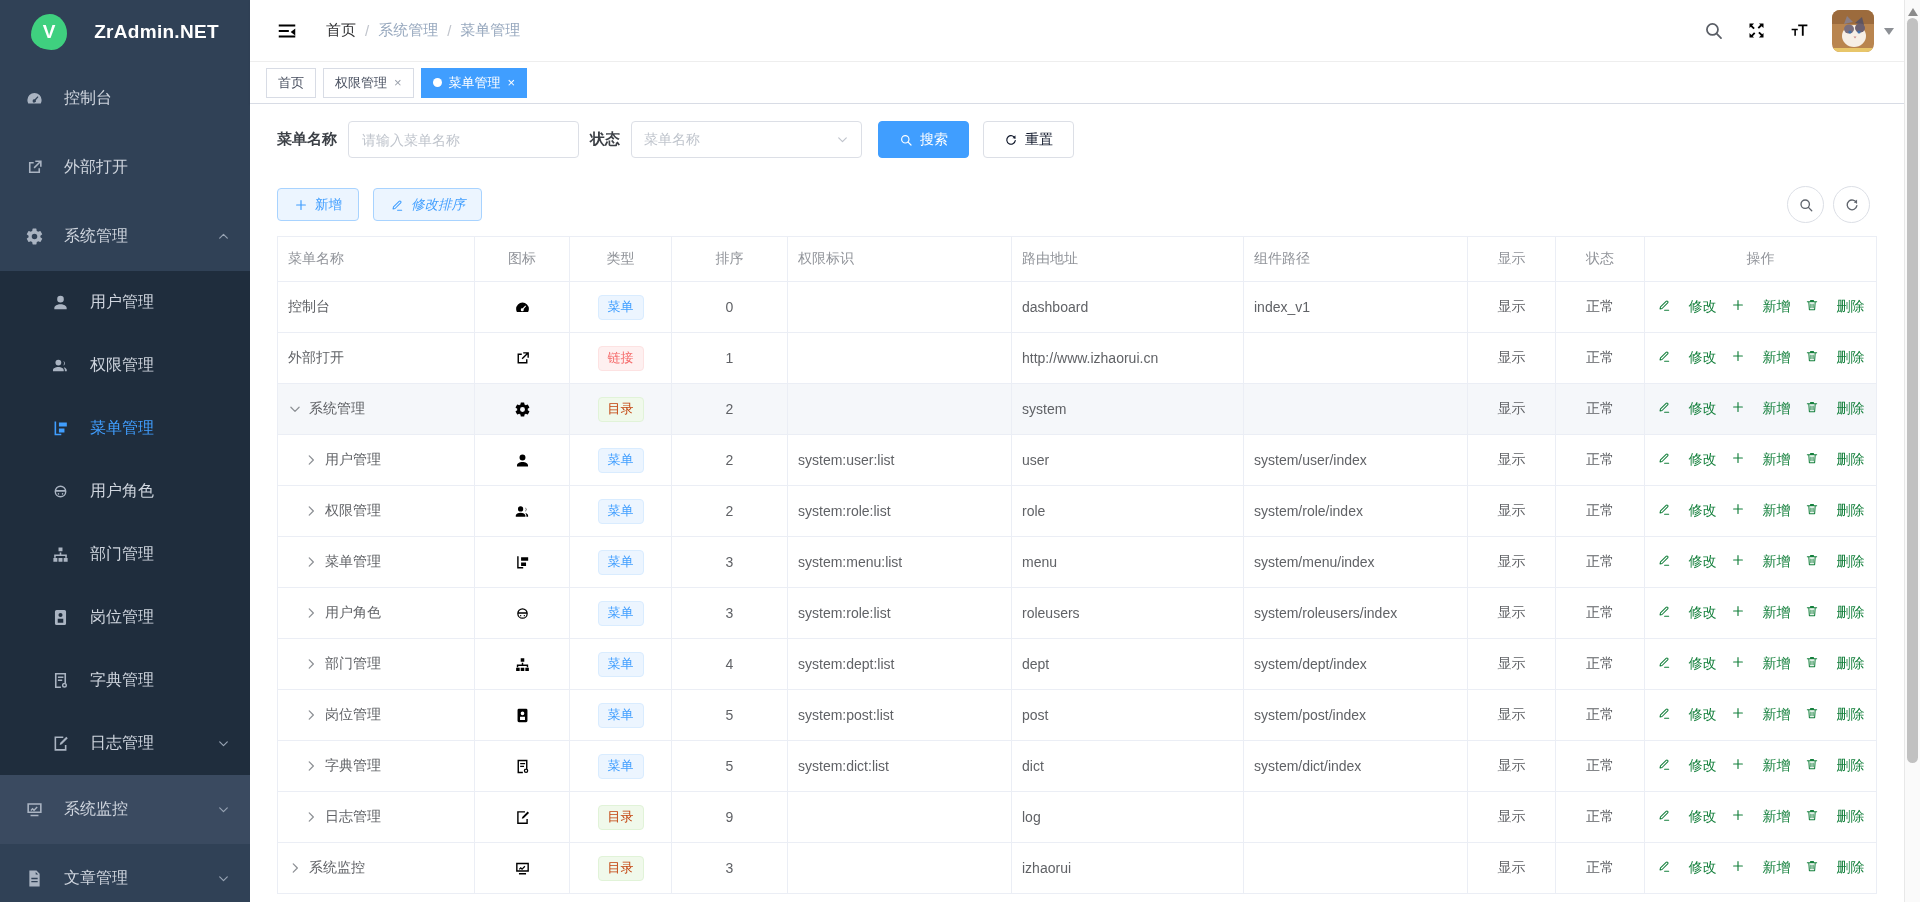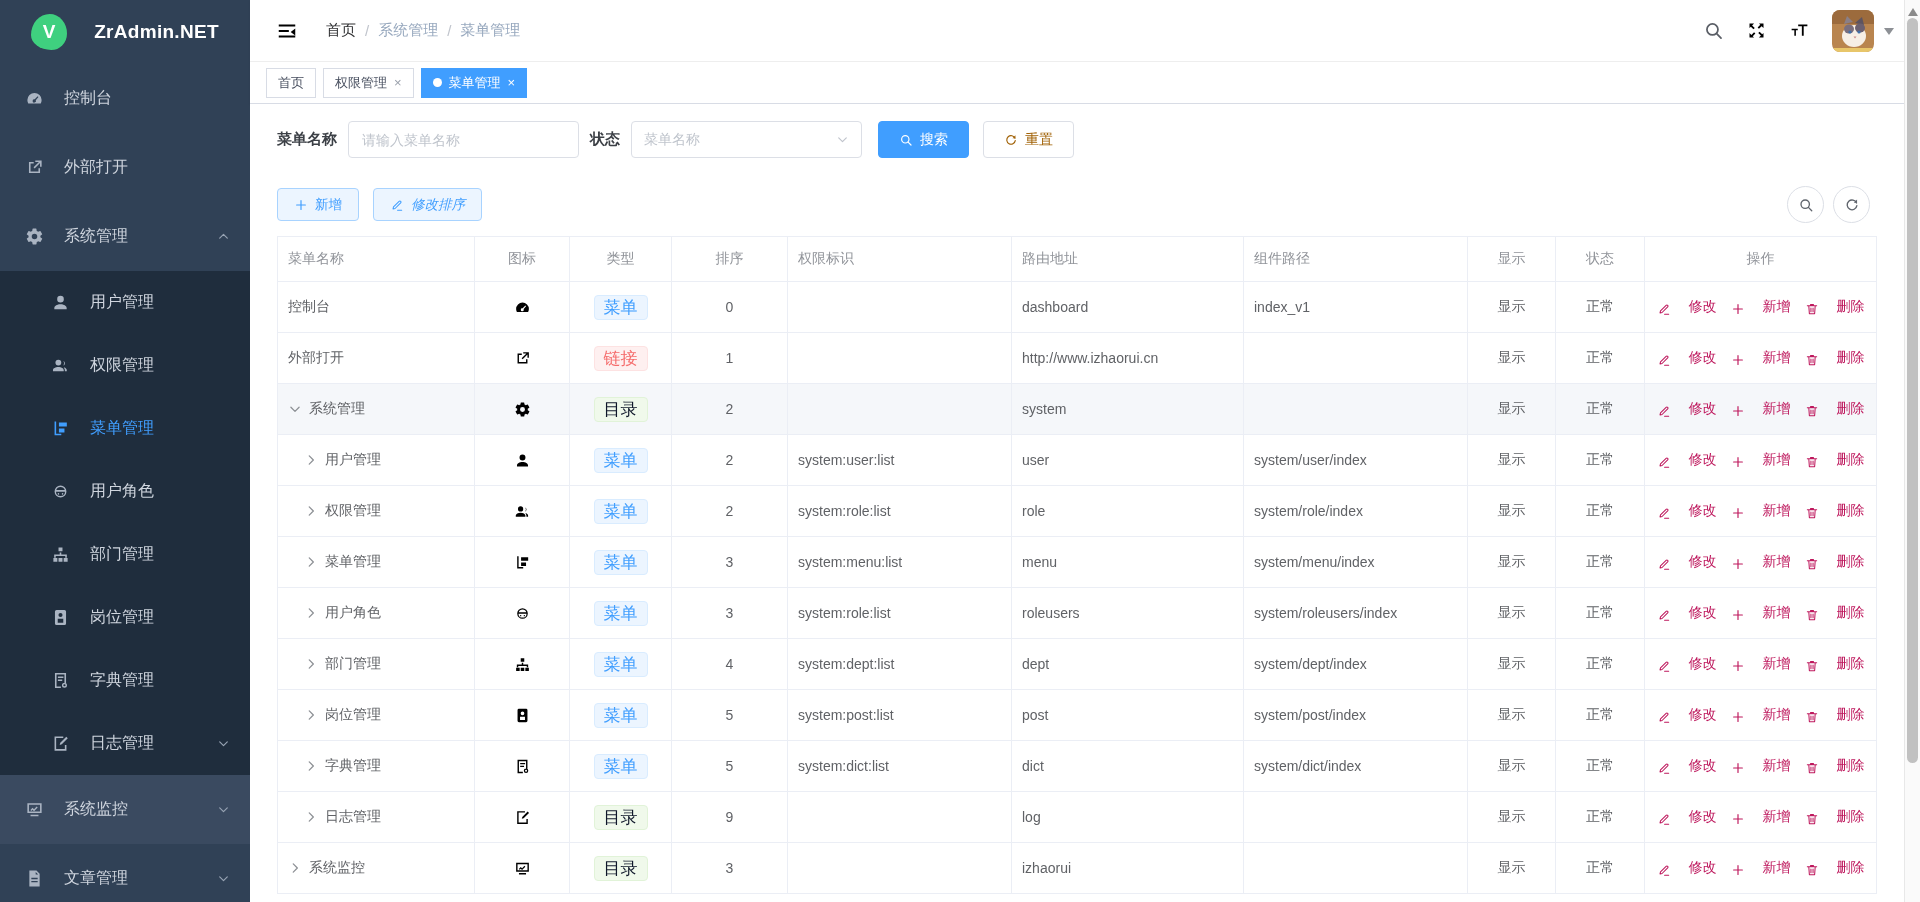--- a/index.html
+++ b/index.html
@@ -55,21 +55,21 @@
   
   .content { flex:1; padding:17px 27px 0 27px; overflow:hidden; background:#fff; }
   .filter-row { display:flex; align-items:center; }
   .f-label { font-weight:bold; color:#3c4046; font-size:15px; margin-right:11px; white-space:nowrap; }
   .f-input { width:231px; height:37px; border:1px solid #dcdfe6; border-radius:4px; padding:0 13px;
     font-size:14px; color:#606266; background:#fff; outline:none; font-family:inherit; }
   .f-input::placeholder { color:#bfc4cc; }
   .f-select { width:231px; height:37px; border:1px solid #dcdfe6; border-radius:4px; padding:0 12px;
     display:flex; align-items:center; justify-content:space-between; color:#bfc4cc; cursor:pointer; margin-right:16px; }
   .f-select .ic { width:13px; height:13px; color:#c0c4cc; } .gap11 { width:11px; }
-  .btn { height:37px; border-radius:4px; border:1px solid #dcdfe6; background:#fff; color:#a16207;
+  .btn { height:37px; border-radius:4px; border:1px solid #dcdfe6; background:#fff; color:#0f172a;
     font-size:14px; padding:0 20px; display:inline-flex; align-items:center; gap:7px; cursor:pointer; font-family:inherit; }
   .btn .ic { width:14px; height:14px; }
   .btn.primary { background:#409eff; border-color:#409eff; color:#fff; }
   .btn.reset { margin-left:14px; }
   .toolbar-row { margin-top:28px; display:flex; align-items:center; }
   .btn.plain { height:33px; background:#ecf5ff; border-color:#a8d3ff; color:#409eff; padding:0 16px; font-size:13.5px; }
   .btn.plain + .btn.plain { margin-left:14px;font-style:italic; }
   .toolbar-right { margin-left:auto; display:flex; gap:9px; margin-right:23px; }
   .circle-btn { width:37px; height:37px; border-radius:50%; border:1px solid #dcdfe6; background:#fff;
     display:flex; align-items:center; justify-content:center; color:#5f646c; cursor:pointer; }
@@ -81,25 +81,25 @@
     border-bottom:1px solid #ebeef5; background:#fff; }
   .trow.hover { background:#f5f7fa; }
   .cell { border-right:1px solid #ebeef5; min-height:50px; display:flex; align-items:center;
     padding:0 10px; overflow:hidden; white-space:nowrap; }
   .cell:last-child { border-right:none; }
   .cell.c { justify-content:center; }
   .thead .cell { min-height:44px; color:#909399; font-weight:500; }
   .name-cell .exp { width:14px; height:14px; color:#8d9095; margin-right:7px; flex:none; }
   .cell .row-ic { width:17px; height:17px; color:#43484e; }
   .cell .row-ic.light { color:#c0c4cc; }
-  .tag { height:25px; padding:0 9px; display:inline-flex; align-items:center; border-radius:4px; font-size:17px; }
+  .tag { height:25px; padding:0 9px; display:inline-flex; align-items:center; border-radius:4px; font-size:13px; }
   .tag.menu { color:#409eff; background:#ecf5ff; border:1px solid #d9ecff; }
   .tag.link { color:#f56c6c; background:#fef0f0; border:1px solid #fde2e2; }
-  .tag.dir  { color:#0f172a; background:#f0f9eb; border:1px solid #e1f3d8; }
-  .act { color:#be185d; display:inline-flex; align-items:flex-end; gap:18px; cursor:pointer; }
+  .tag.dir  { color:#c2410c; background:#f0f9eb; border:1px solid #e1f3d8; }
+  .act { color:#15803d; display:inline-flex; align-items:flex-start; gap:18px; cursor:pointer; }
   .act .ic { width:14px; height:14px; }
   .acts { gap:14px; }
 
   
   .vscroll { position:absolute; top:0; right:0; width:16px; height:902px; background:#fafafa;
     border-left:1px solid #e8e8e8; z-index:50; }
   .vscroll .up { position:absolute; top:3px; left:3px; width:0; height:0;
     border:5px solid transparent; border-bottom:8px solid #8b8b8b; }
   .vscroll .thumb { position:absolute; top:18px; left:2px; width:11px; height:745px; background:#c1c1c1; border-radius:6px; }
 </style>

